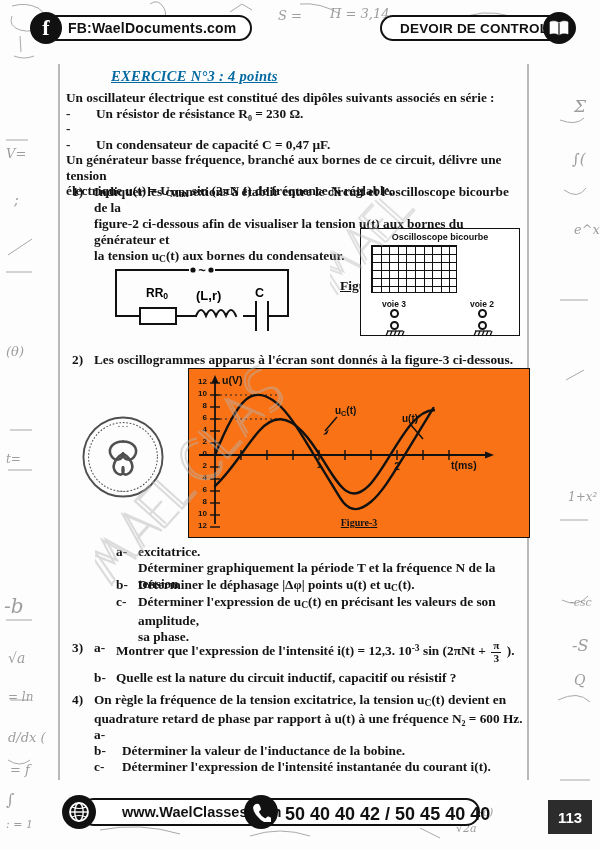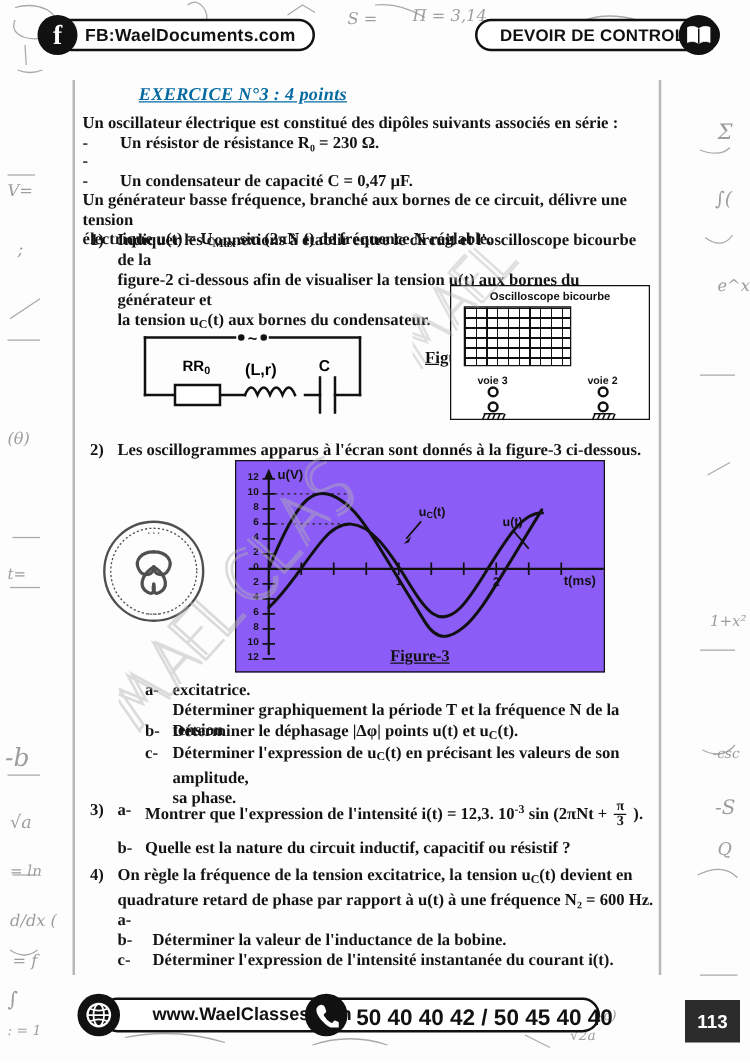--- a/index.html
+++ b/index.html
@@ -177,29 +177,29 @@
   .term {
     position: absolute;
     width: 9px; height: 9px; border-radius: 50%;
     border: 2.4px solid #111; background: #fff;
   }
   .gnd { position: absolute; }
 
   
   .fig3-box {
     position: absolute; left: 130px; top: 304px;
-    width: 296px; height: 170px;
+    width: 342px; height: 170px;
     border: 1.6px solid #111;
-    background: #8b5cf6;
+    background: #f97316;
     overflow: hidden;
   }
   .fig3-label {
     position: absolute; left: 50%; top: 148px;
     transform: translateX(-50%);
-    font-weight: bold; font-size: 13px;
+    font-weight: bold; font-size: 10px;
     text-decoration: underline; color: #111;
     z-index: 4;
   }
   .tick-lbl {
     position: absolute;
     font-family: "Liberation Sans", sans-serif;
     font-weight: bold; font-size: 8px; color: #111;
     text-align: right;
   }
   .ax-lbl {

